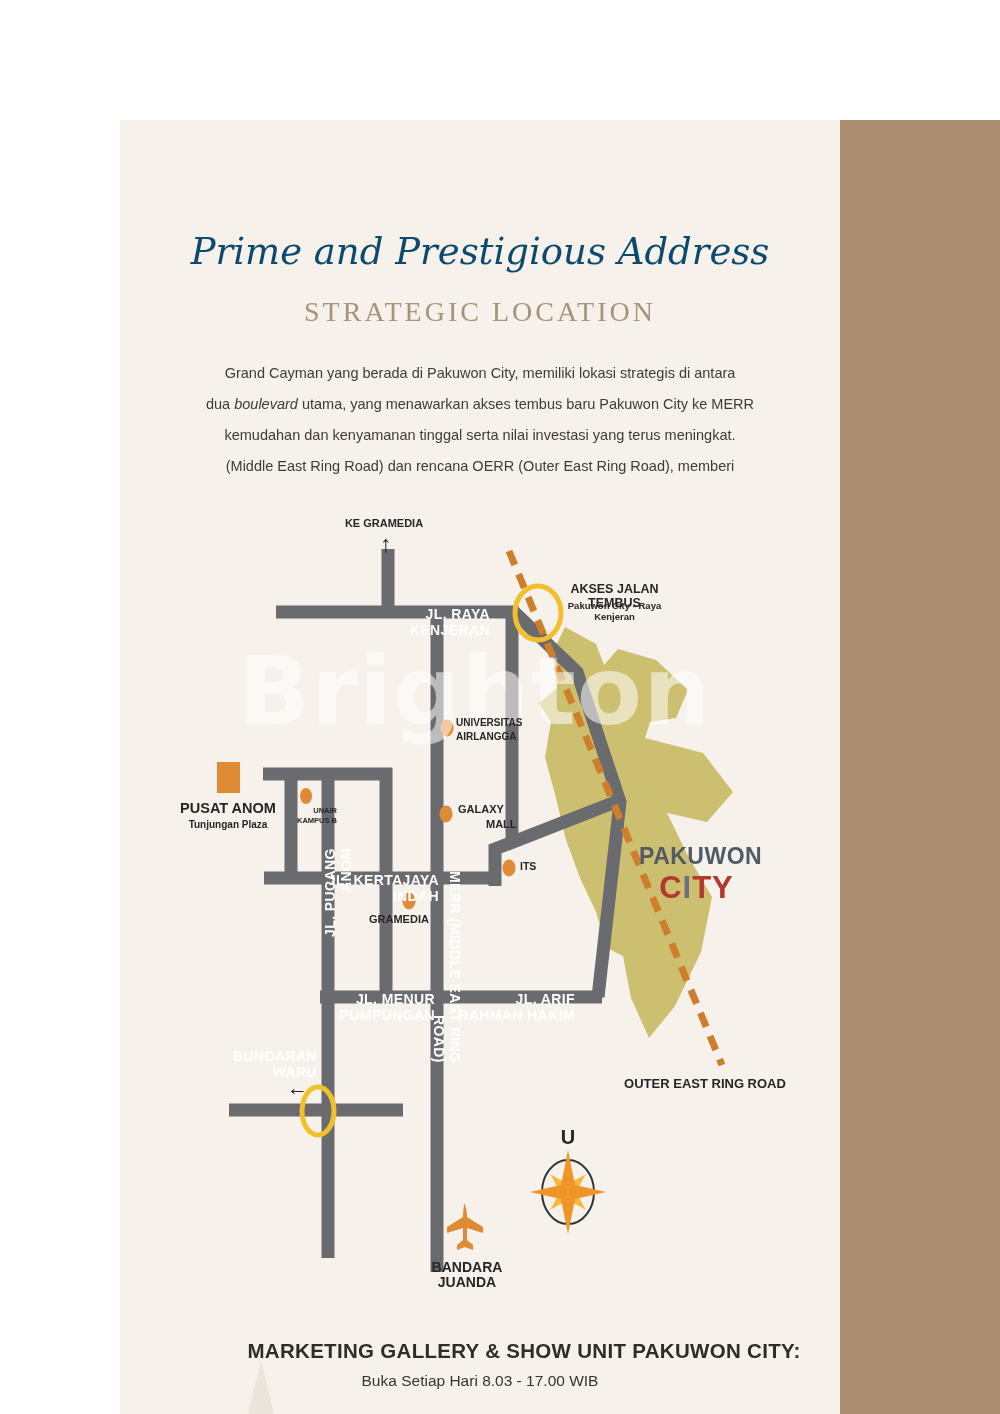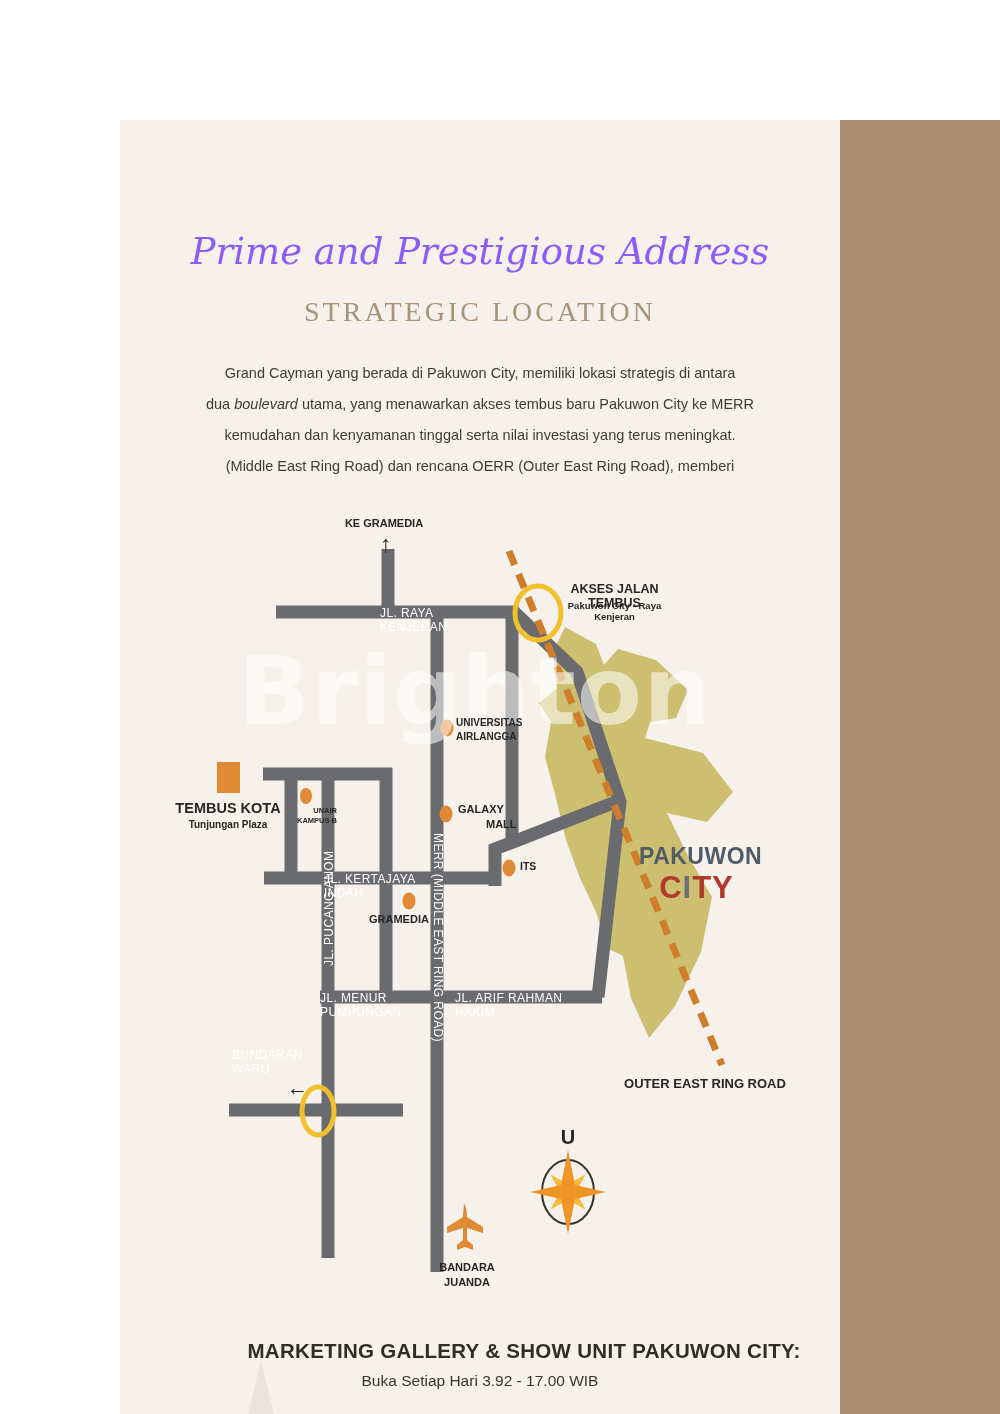--- a/index.html
+++ b/index.html
@@ -4,37 +4,37 @@
 <style>
   html,body{margin:0;padding:0;}
   body{width:1000px;height:1414px;position:relative;background:#ffffff;overflow:hidden;
        font-family:"Liberation Sans",sans-serif;}
   .abs{position:absolute;}
   #cream-panel{left:120px;top:120px;width:720px;height:1294px;background:#f6f1ea;z-index:0;}
   #brown-sidebar{left:840px;top:120px;width:160px;height:1294px;background:#ab8d6f;z-index:1;}
 
   
   #script-title{left:120px;top:230px;width:720px;text-align:center;z-index:4;
-    font-family:"DejaVu Serif",serif;font-style:italic;font-size:37px;color:#8b5cf6;}
+    font-family:"DejaVu Serif",serif;font-style:italic;font-size:37px;color:#0c4a6e;}
   #strategic-title{left:120px;top:296px;width:720px;text-align:center;z-index:4;
     font-family:"Liberation Serif",serif;font-size:28px;letter-spacing:3px;color:#a79478;}
   #intro{left:120px;top:358px;width:720px;text-align:center;z-index:4;
     font-size:14.5px;line-height:31px;color:#3f3b36;}
 
   
   #map-svg{left:120px;top:500px;width:720px;height:800px;z-index:2;}
   .road{stroke:#6a6b6e;stroke-width:13;fill:none;}
   .dot{fill:#e08a35;}
   #watermark{left:238px;top:636px;z-index:3;font-size:95px;font-weight:bold;
     font-family:"DejaVu Sans",sans-serif;color:rgba(255,255,255,0.55);letter-spacing:1px;}
 
   
   .lbl{position:absolute;z-index:4;color:#262626;font-weight:bold;}
-  .white-lbl{position:absolute;z-index:4;color:#ffffff;font-weight:normal;font-size:12px;
-    letter-spacing:0.4px;text-align:left;}
+  .white-lbl{position:absolute;z-index:4;color:#ffffff;font-weight:bold;font-size:14px;
+    letter-spacing:0.4px;text-align:right;}
   .vert-down{writing-mode:vertical-rl;}
   .vert-up{writing-mode:vertical-rl;transform:rotate(180deg);}
   #pakuwon-label{left:639px;top:843px;width:115px;text-align:center;z-index:4;
     font-size:23px;font-weight:600;color:#4f5b66;letter-spacing:0.5px;}
   #city-label{left:639px;top:870px;width:115px;text-align:center;z-index:4;
     font-size:31px;font-weight:600;letter-spacing:1px;}
   #city-label .red{color:#b23a2c;} #city-label .gray{color:#6d7177;}
   #building-sketch{left:248px;top:1360px;width:0;height:0;z-index:1;
     border-left:13px solid transparent;border-right:13px solid transparent;
     border-bottom:54px solid #eae5dc;}
@@ -122,28 +122,28 @@
 <div class="lbl" style="left:458px;top:803px;font-size:11px;">
   <div>GALAXY</div>
   <div style="margin-top:3px;padding-left:28px;">MALL</div>
 </div>
 <div class="lbl" style="left:520px;top:860px;font-size:10.5px;">ITS</div>
 <div class="lbl" style="left:369px;top:913px;width:80px;font-size:11px;">GRAMEDIA</div>
 <div class="lbl" style="left:277px;top:806px;width:60px;text-align:right;font-size:7.5px;line-height:10px;">
   <div>UNAIR</div>
   <div>KAMPUS B</div>
 </div>
-<div class="lbl" style="left:168px;top:800px;width:120px;text-align:center;font-size:14.5px;">TEMBUS KOTA</div>
+<div class="lbl" style="left:168px;top:800px;width:120px;text-align:center;font-size:14.5px;">PUSAT ANOM</div>
 <div class="lbl" style="left:168px;top:819px;width:120px;text-align:center;font-size:10px;">Tunjungan Plaza</div>
 <div class="abs" id="pakuwon-label">PAKUWON</div>
 <div class="abs" id="city-label"><span class="red">C</span><span class="gray">I</span><span class="red">TY</span></div>
 <div class="lbl" style="left:620px;top:1076px;width:170px;text-align:center;font-size:13px;">OUTER EAST RING ROAD</div>
 <div class="lbl" style="left:540px;top:1126px;width:56px;text-align:center;font-size:20px;">U</div>
-<div class="lbl" style="left:427px;top:1260px;width:80px;text-align:center;font-size:11px;line-height:15px;">
+<div class="lbl" style="left:427px;top:1260px;width:80px;text-align:center;font-size:14px;line-height:15px;">
   <div>BANDARA</div>
   <div>JUANDA</div>
 </div>
 <div class="lbl" style="left:287px;top:1076px;font-size:21px;font-weight:normal;">←</div>
 <div class="lbl" style="left:257px;top:1126px;width:80px;text-align:center;font-size:11px;"></div>
 <div class="lbl" style="left:196px;top:1141px;width:160px;text-align:center;font-size:11px;"></div>
 
 <div class="abs" id="footer-line1">MARKETING GALLERY &amp; SHOW UNIT PAKUWON CITY:</div>
-<div class="abs" id="footer-line2">Buka Setiap Hari 3.92 - 17.00 WIB</div>
+<div class="abs" id="footer-line2">Buka Setiap Hari 8.03 - 17.00 WIB</div>
 
 </body></html>

